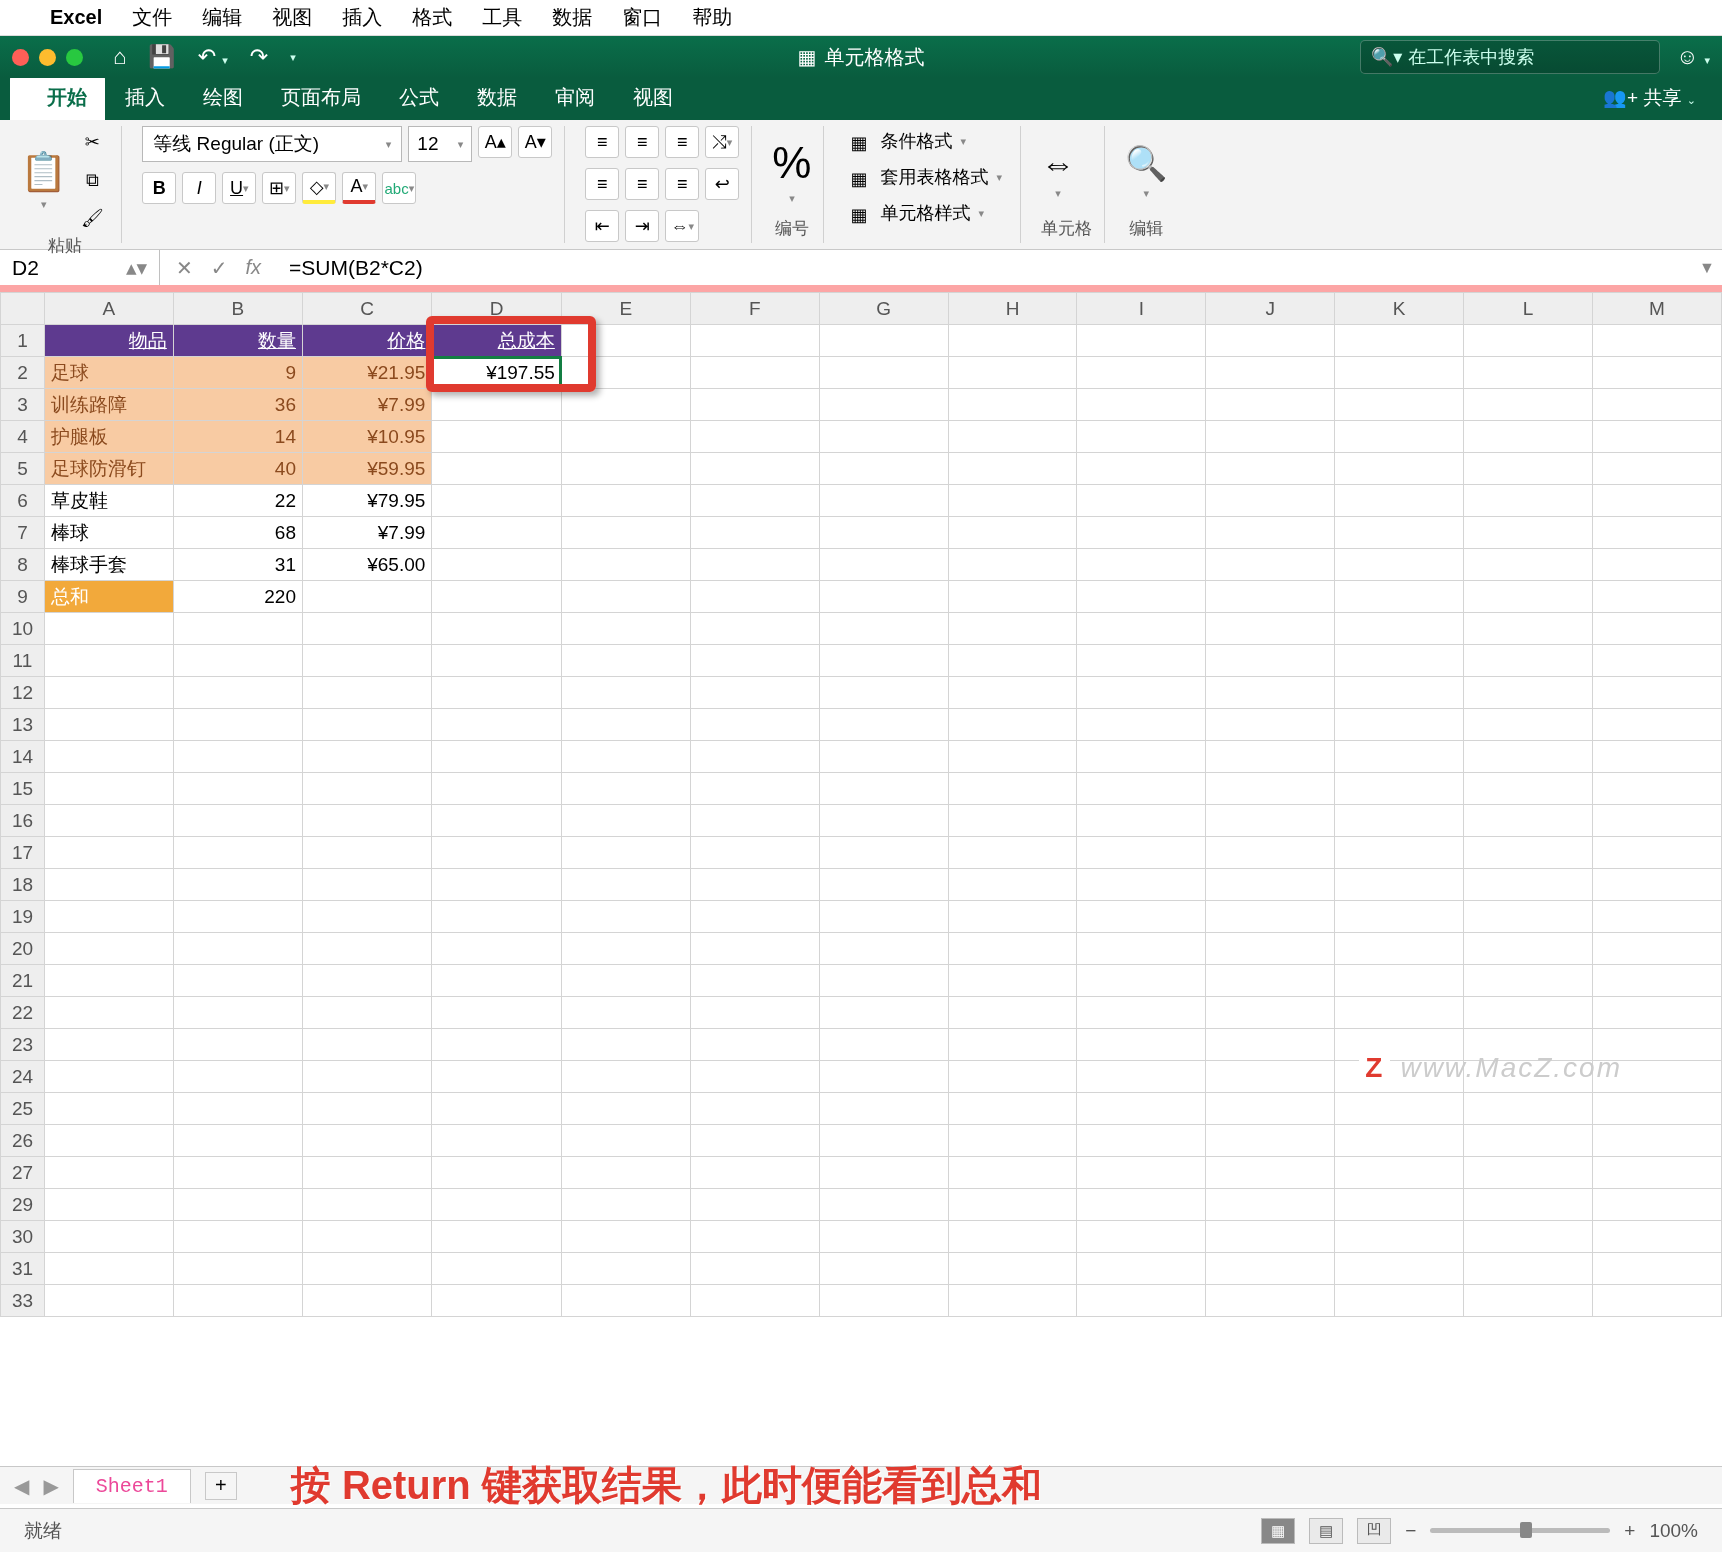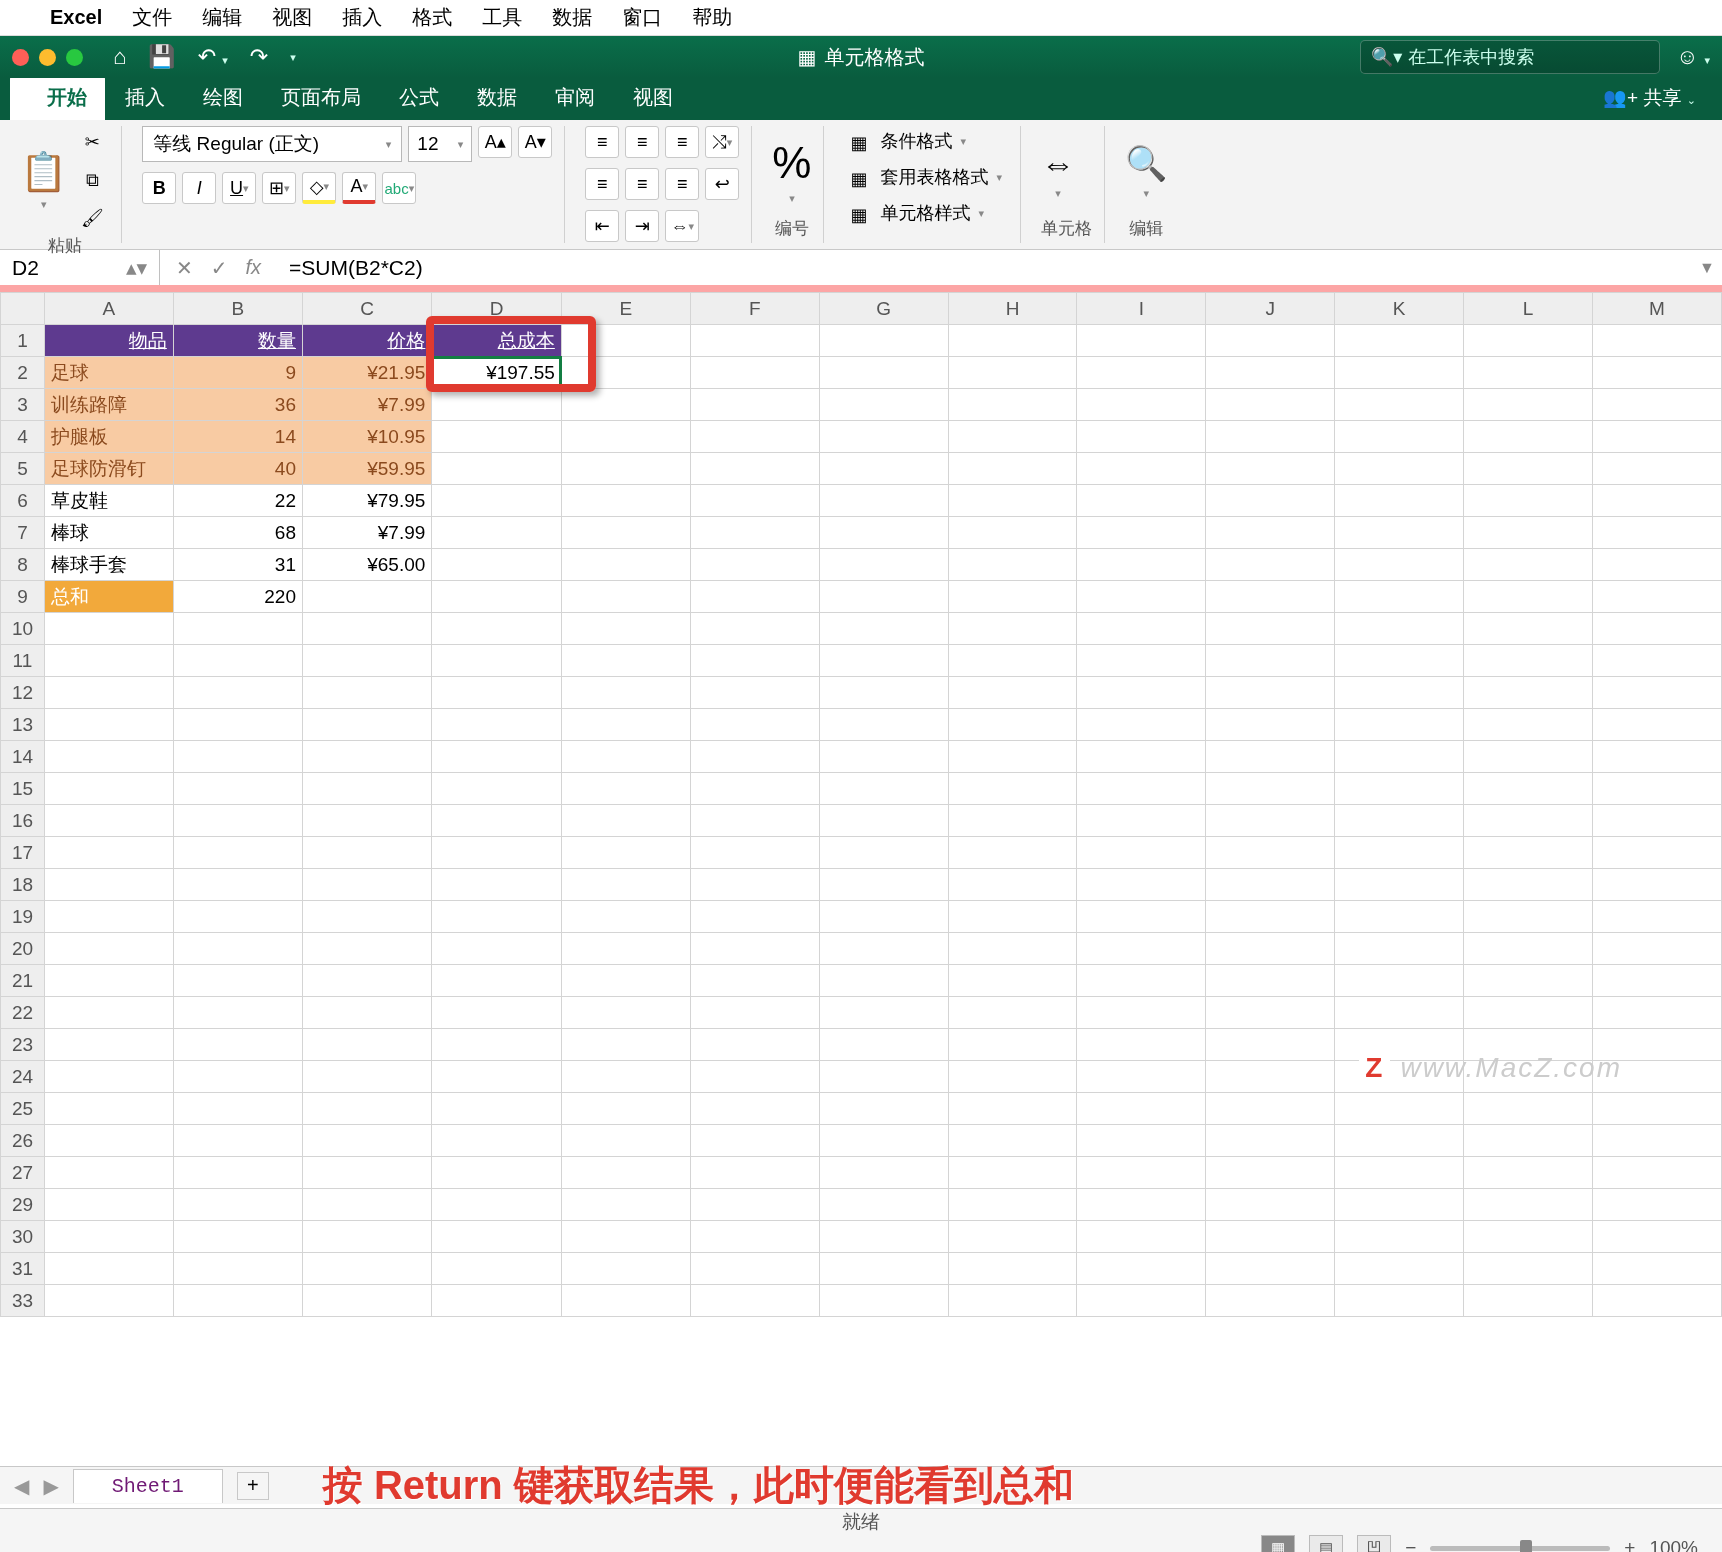--- a/index.html
+++ b/index.html
@@ -61,25 +61,25 @@
 .hdrcell { background:#5e3a8f !important; color:#fff !important; text-align:right;text-decoration:underline; }
 .orange { background:#f8cba3 !important; color:#8b4a1e !important; }
 .yellow { background:#f2a93b !important; color:#fff !important; text-align:left !important; }
 .selcell { outline:3px solid #137e43; outline-offset:-2px; }
 .corner { background:#eee; }
 
 .redbox { position:absolute; border:8px solid #e03a2f; border-radius:6px; box-shadow:4px 4px 6px rgba(0,0,0,.3); pointer-events:none; }
 
 .tabbar { position:absolute; bottom:48px; left:0; right:0; height:38px; background:#f5f5f5; border-top:1px solid #c8c8c8; display:flex; align-items:center; padding:0 14px; gap:14px; font-size:20px; }
 .tabbar .nav { color:#999; }
-.sheettab { background:#fff; border:1px solid #c8c8c8; border-bottom:none; padding:5px 38px; color:#701a75; font-family:"Courier New",monospace; }
+.sheettab { background:#fff; border:1px solid #c8c8c8; border-bottom:none; padding:5px 22px; color:#ec4899; font-family:"Courier New",monospace; }
 .addsheet { width:32px; height:28px; border:1px solid #c8c8c8; display:flex; align-items:center; justify-content:center; }
 .caption { color:#e03a2f; font-size:40px; font-weight:bold; margin-left:40px; text-shadow:1px 1px 0 #fff; }
 
-.statusbar { position:absolute; bottom:0; left:0; right:0; height:44px; background:#f5f5f5; border-top:1px solid #c8c8c8; display:flex; align-items:center; padding:0 24px; font-size:19px; color:#555;flex-direction:column; }
+.statusbar { position:absolute; bottom:0; left:0; right:0; height:44px; background:#f5f5f5; border-top:1px solid #c8c8c8; display:flex; align-items:center; padding:0 24px; font-size:19px; color:#555; }
 .statusbar .right { margin-left:auto; display:flex; align-items:center; gap:14px; }
 .viewbtn { width:34px; height:26px; border:1px solid #bbb; display:flex; align-items:center; justify-content:center; font-size:15px; background:#eaeaea; }
 .viewbtn.active { background:#888; color:#fff; }
 .slider { width:180px; height:5px; background:#bbb; position:relative; border-radius:3px; }
 .slider .thumb { position:absolute; width:12px; height:16px; background:#888; top:-6px; left:50%; border-radius:2px; }
 
 .watermark { position:absolute; right:100px; top:760px; color:#ccc; font-size:28px; font-style:italic; letter-spacing:2px; }
 .watermark .z { background:#fff; color:#e03a2f; font-weight:bold; padding:2px 6px; border-radius:4px; margin-right:10px; font-style:normal; }
 .caret { font-size:11px; color:#888; }
 </style>

